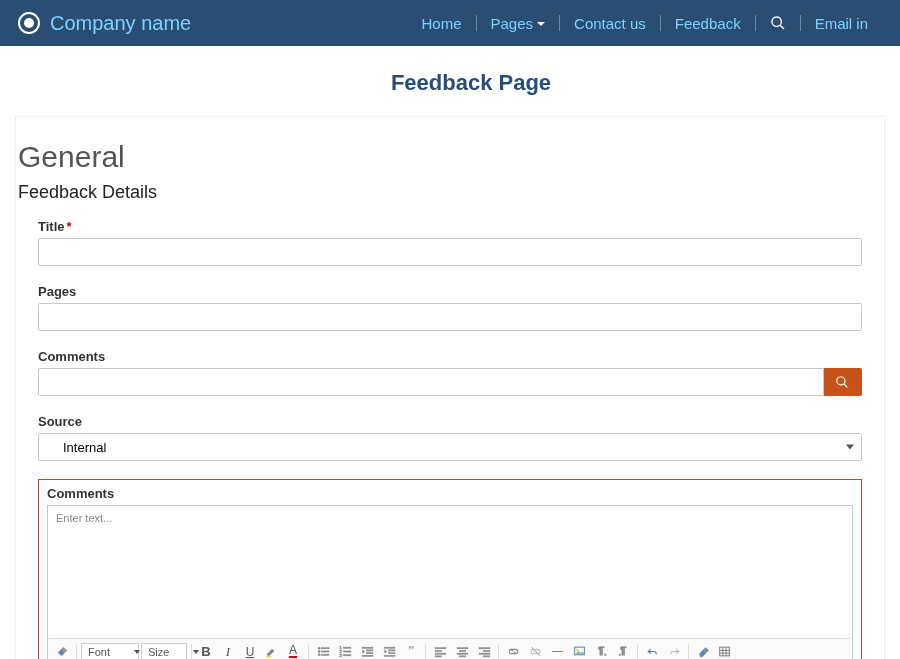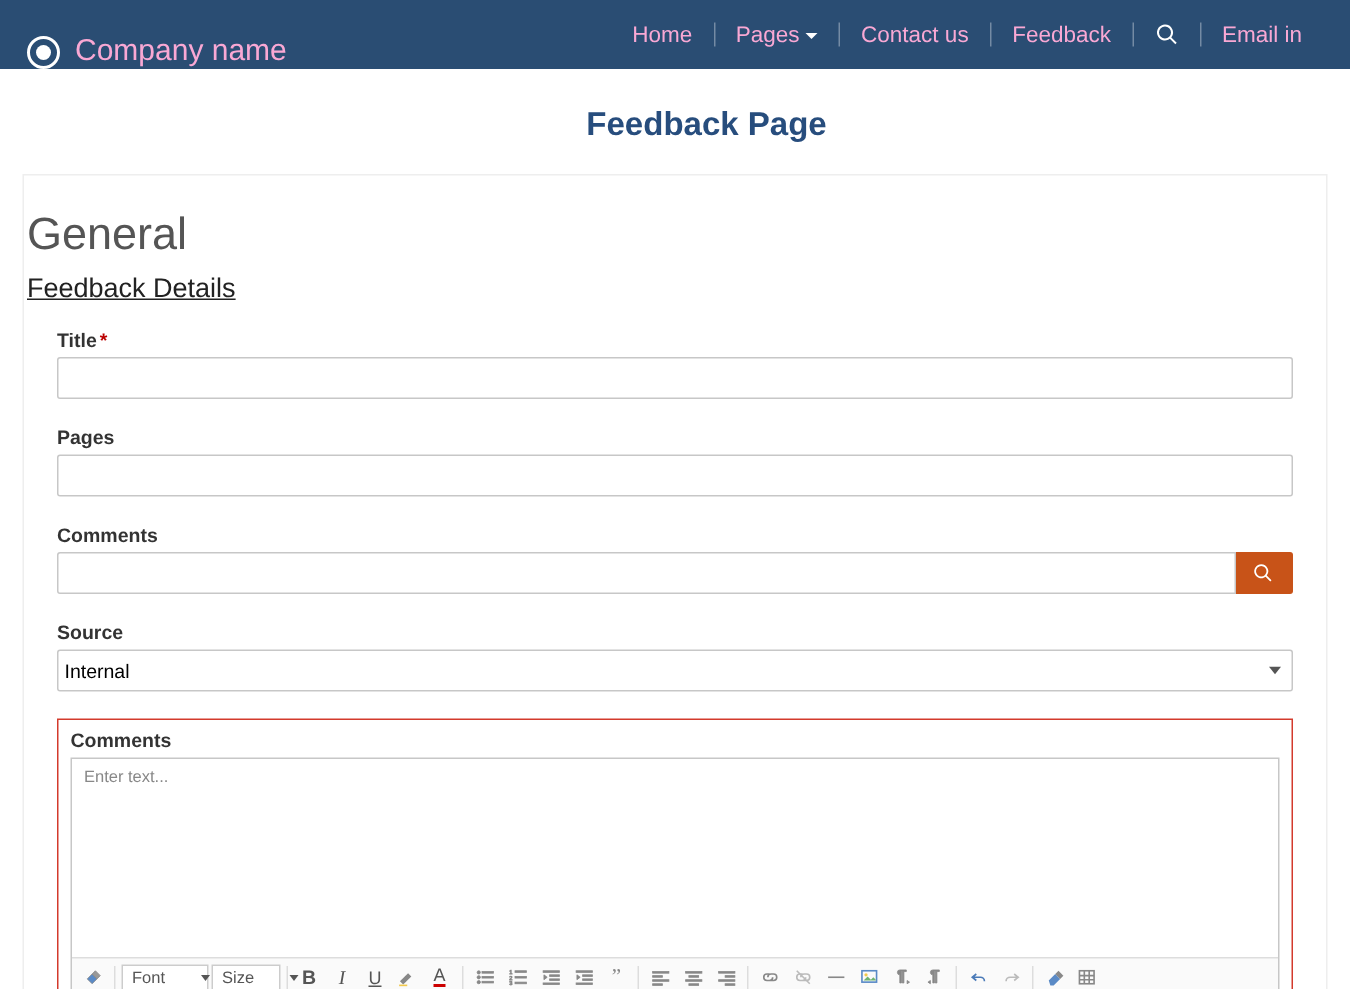--- a/index.html
+++ b/index.html
@@ -3,23 +3,23 @@
 <meta charset="utf-8">
 <style>
   * { box-sizing: border-box; margin: 0; padding: 0; }
   body { font-family: "Segoe UI", Arial, sans-serif; font-size: 14px; color: #333; width: 900px; background: #fff; }
 
   
   .navbar {
     background: #2a4d73;
     height: 46px;
     display: flex;
-    align-items: flex-end;
+    align-items: center;
     padding: 0 18px;
-    color: #f9a8d4;
+    color: #7dd3fc;
   }
   .brand {
     display: flex;
     align-items: center;
     gap: 10px;
     font-size: 20px;
   }
   .brand-logo {
     width: 22px; height: 22px;
     border: 2px solid #fff;
@@ -72,32 +72,31 @@
     font-size: 30px;
     color: #555;
     font-weight: 400;
     margin: 8px 0 8px 0;
     padding-left: 0;
   }
   .section-sub {
     font-size: 18px;
     color: #222;
     margin: 6px 0 16px;
-    text-decoration: underline;
   }
   .form-wrap { padding: 0 22px; }
   .field { margin: 8px 0 18px; }
   .label { font-weight: 600; font-size: 13px; margin-bottom: 4px; }
   .req { color: #b00; margin-left: 2px; }
   .input, .select {
     width: 100%;
     height: 28px;
     border: 1px solid #c7c7c7;
     border-radius: 2px;
-    padding: 2px 4px;
+    padding: 2px 24px;
     font-family: inherit;
     font-size: 13px;
     background: #fff;
   }
   .select { appearance: none; background: #fff; }
   .select-wrap { position: relative; }
   .select-wrap::after {
     content: "";
     position: absolute; right: 8px; top: 50%;
     transform: translateY(-50%);

